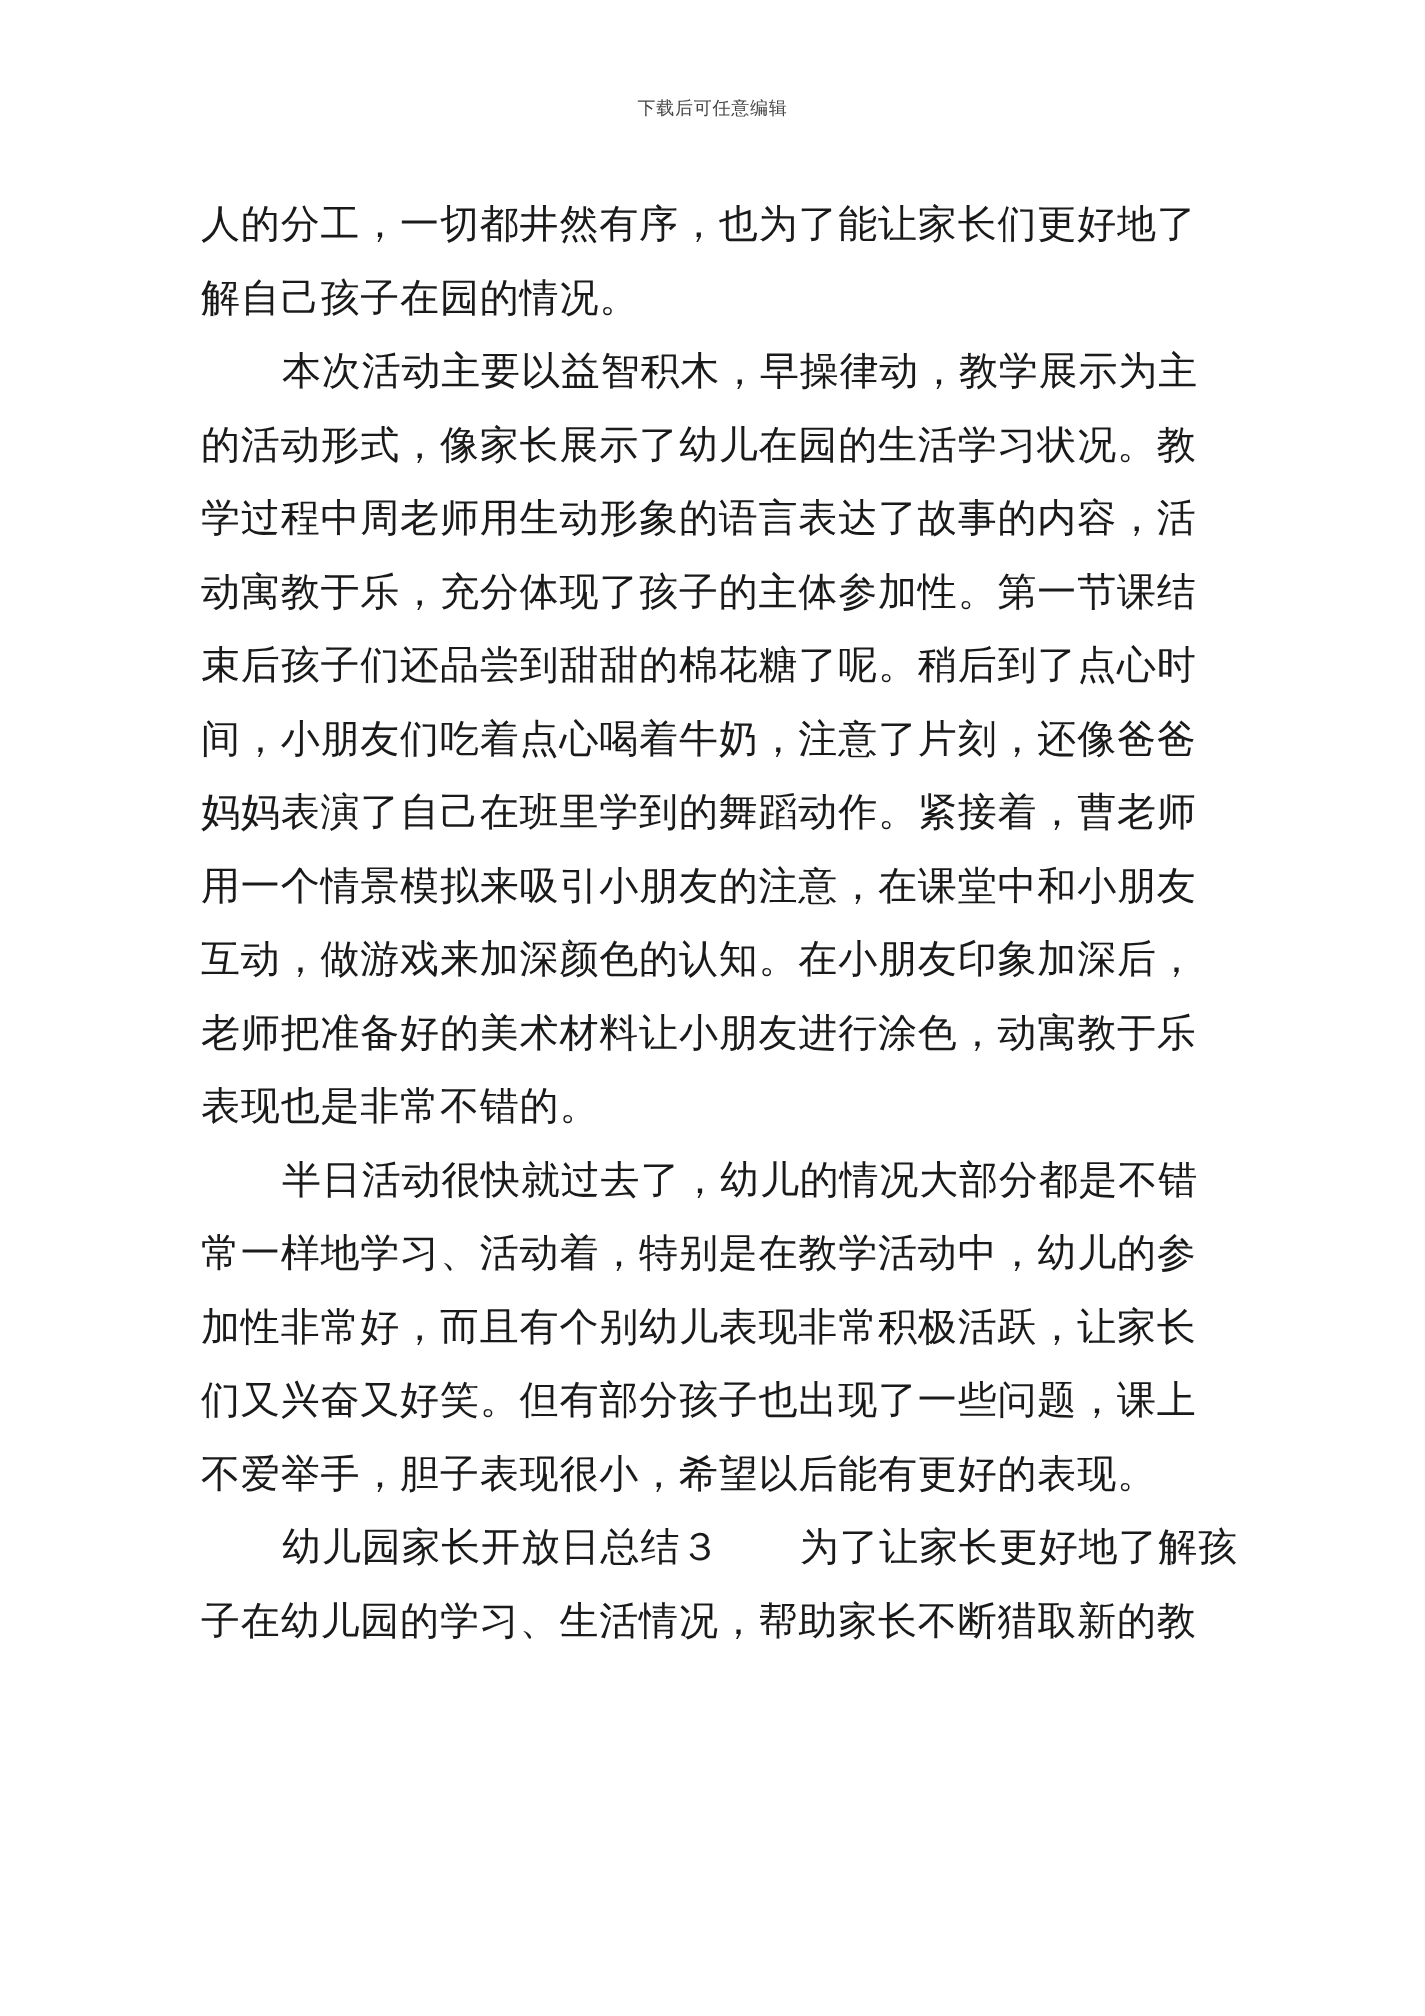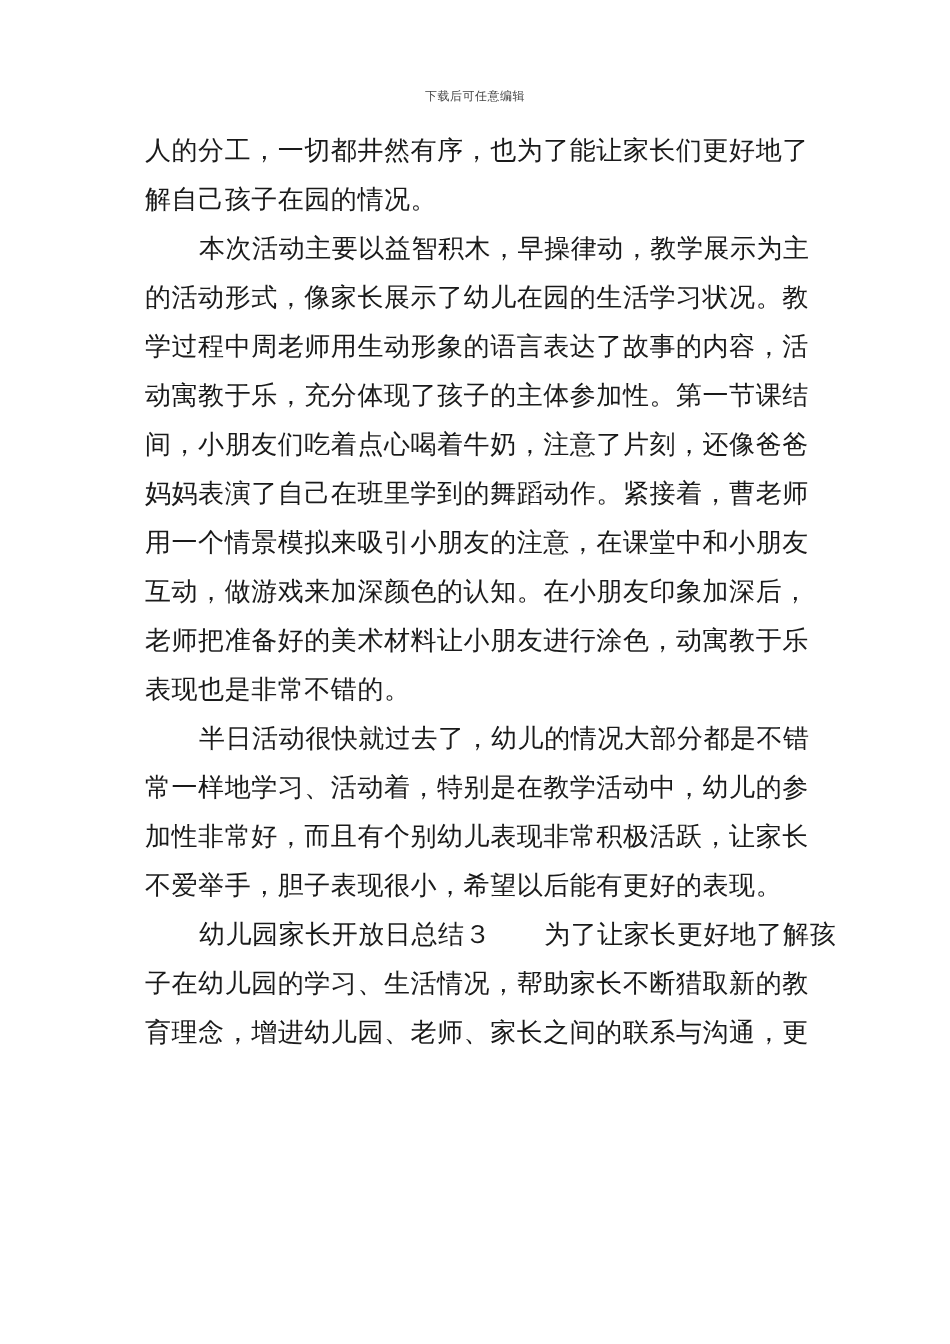--- a/index.html
+++ b/index.html
@@ -17,26 +17,25 @@
     }
     .page-header {
       position: absolute;
       top: 64px;
       left: 0;
       width: 950px;
       text-align: center;
       font-size: 12px;
       color: #444444;
       letter-spacing: 0.5px;
-      margin-top: 24px;
     }
     .doc-body {
       position: absolute;
       top: 126px;
-      left: 145px;
+      left: 134px;
       width: 662px;
     }
     .line {
       height: 49px;
       line-height: 49px;
       font-size: 26px;
       white-space: nowrap;
       letter-spacing: 0.55px;
       text-align: justify;
       text-align-last: justify;
@@ -58,33 +57,34 @@
   <div>
     <div class="line">人的分工，一切都井然有序，也为了能让家长们更好地了</div>
     <div class="line last">解自己孩子在园的情况。</div>
   </div>
 
   <div>
     <div class="line indent">本次活动主要以益智积木，早操律动，教学展示为主</div>
     <div class="line">的活动形式，像家长展示了幼儿在园的生活学习状况。教</div>
     <div class="line">学过程中周老师用生动形象的语言表达了故事的内容，活</div>
     <div class="line">动寓教于乐，充分体现了孩子的主体参加性。第一节课结</div>
+    <div class="line">束后孩子们还品尝到甜甜的棉花糖了呢。稍后到了点心时</div>
     <div class="line">间，小朋友们吃着点心喝着牛奶，注意了片刻，还像爸爸</div>
     <div class="line">妈妈表演了自己在班里学到的舞蹈动作。紧接着，曹老师</div>
     <div class="line">用一个情景模拟来吸引小朋友的注意，在课堂中和小朋友</div>
     <div class="line">互动，做游戏来加深颜色的认知。在小朋友印象加深后，</div>
     <div class="line">老师把准备好的美术材料让小朋友进行涂色，动寓教于乐</div>
     <div class="line last">表现也是非常不错的。</div>
   </div>
 
   <div>
     <div class="line indent">半日活动很快就过去了，幼儿的情况大部分都是不错</div>
     <div class="line">常一样地学习、活动着，特别是在教学活动中，幼儿的参</div>
     <div class="line">加性非常好，而且有个别幼儿表现非常积极活跃，让家长</div>
+    <div class="line">们又兴奋又好笑。但有部分孩子也出现了一些问题，课上</div>
     <div class="line last">不爱举手，胆子表现很小，希望以后能有更好的表现。</div>
   </div>
 
   <div>
     <div class="line indent">幼儿园家长开放日总结３　　为了让家长更好地了解孩</div>
     <div class="line">子在幼儿园的学习、生活情况，帮助家长不断猎取新的教</div>
-    <div class="line">育理念，增进幼儿园、老师、家长之间的联系与沟通，更</div>
   </div>
 </div>
 
 </body></html>

